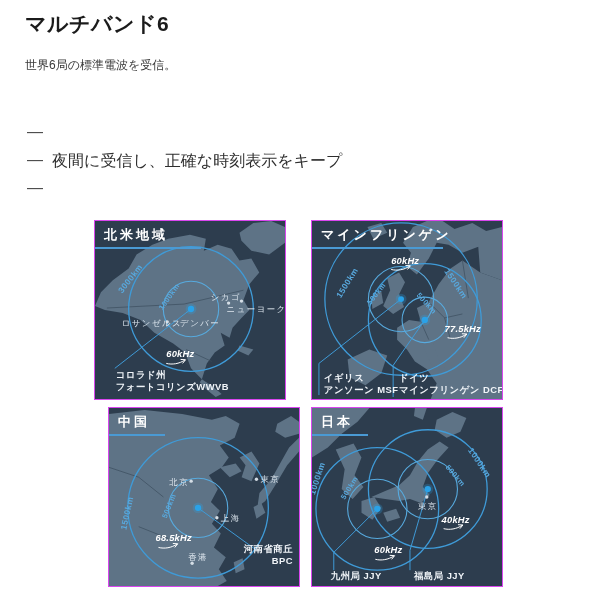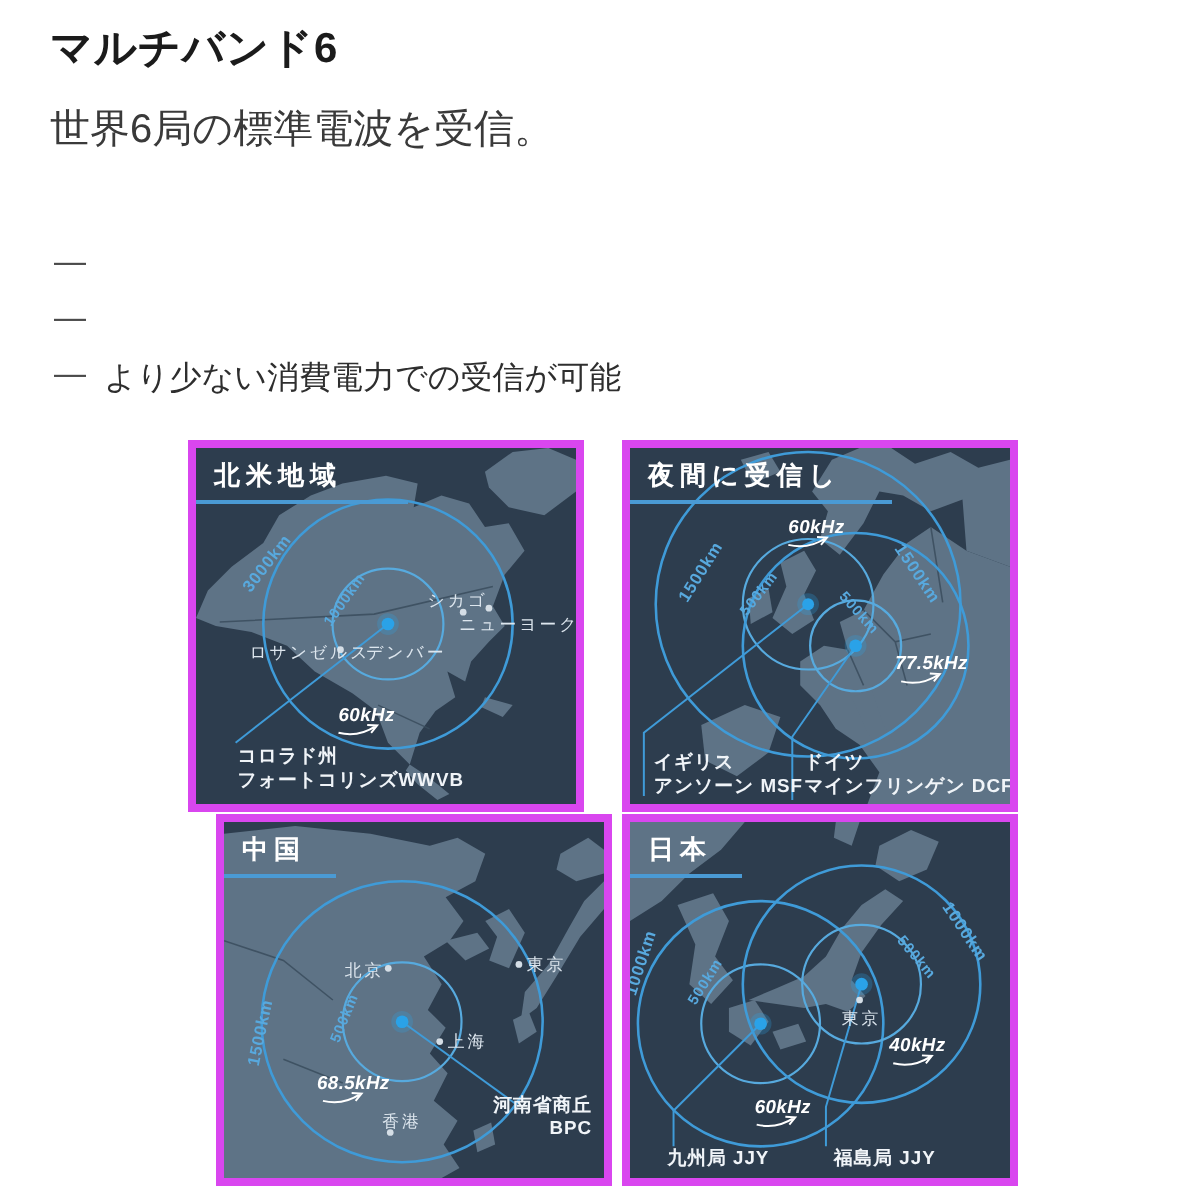--- a/index.html
+++ b/index.html
@@ -5,27 +5,27 @@
   html,body{margin:0;padding:0;background:#ffffff;}
   #screen{
     position:relative;width:541px;height:600px;background:#ffffff;overflow:hidden;
     font-family:"Liberation Sans","DejaVu Sans",sans-serif;
   }
   .page-title{
     position:absolute;left:25px;top:10px;font-size:21px;font-weight:bold;color:#1b1b1b;
     letter-spacing:0.5px;
   }
   .intro{
-    position:absolute;left:25px;top:52px;font-size:20px;color:#3a3a3a;line-height:27px;
+    position:absolute;left:25px;top:52px;font-size:12px;color:#3a3a3a;line-height:27px;
   }
   .features{position:absolute;left:27px;top:123px;}
   .feature{display:flex;align-items:flex-start;height:28px;font-size:16px;color:#2e2e2e;}
   .feature .dash{color:#4a4a4a;margin-right:9px;}
   .panel{
-    position:absolute;width:190px;height:178px;border:4px solid #d946ef;background:#8b5cf6;
+    position:absolute;width:190px;height:178px;border:1px solid #d946ef;background:#8b5cf6;
   }
   .panel svg{display:block;}
   .panel-header{
     position:absolute;left:9px;top:5px;color:#ffffff;font-size:13px;font-weight:bold;
     letter-spacing:3px;white-space:nowrap;z-index:3;
   }
   .hdr-line{position:absolute;left:0;top:26px;height:2px;background:#4a9ad4;z-index:3;}
   #p-na{left:94px;top:220px;}
   #p-eu{left:311px;top:220px;}
   #p-cn{left:108px;top:407px;}
@@ -57,24 +57,24 @@
   <div class="intro">
     <div>世界6局の標準電波を受信。</div>
   </div>
 
   <div class="features">
     <div class="feature">
       <span class="dash">—</span>
     </div>
     <div class="feature">
       <span class="dash">—</span>
+      <span>夜間に受信し、正確な時刻表示をキープ</span>
     </div>
     <div class="feature">
       <span class="dash">—</span>
-      <span>より少ない消費電力での受信が可能</span>
     </div>
   </div>
 
   <div class="panel" id="p-na">
     <div class="panel-header">北米地域</div>
     <div class="hdr-line" style="width:106px;"></div>
     <svg width="190" height="178" viewBox="0 0 192 180" preserveAspectRatio="none">
       <rect x="0" y="0" width="192" height="180" fill="#2d3d4e"></rect>
       <path class="land" d="M146,12 L160,2 L178,0 L192,6 L192,22 L176,34 L158,30 L148,20 Z"></path>
       <path class="land" d="M0,86 L6,72 L18,60 L34,48 L42,34 L58,24 L74,18 L96,14 L112,18 L110,30 L124,24 L138,28 L146,40 L158,38 L166,52 L156,64 L150,80 L156,90 L148,98 L139,108 L136,118 L127,113 L131,126 L121,133 L113,144 L108,160 L97,149 L91,133 L79,124 L60,113 L46,100 L28,93 L10,90 Z"></path>
@@ -103,21 +103,21 @@
 
       <text class="freq" x="72" y="138">60kHz</text>
       <path class="swoosh" transform="translate(72,140)" d="M0,4 C6,5.5 13,4.5 19,0.5 M14.5,0 L19.5,0.3 L16.5,4"></path>
 
       <text class="station-lbl" x="21" y="159">コロラド州</text>
       <text class="station-lbl" x="21" y="171">フォートコリンズWWVB</text>
     </svg>
   </div>
 
   <div class="panel" id="p-eu">
-    <div class="panel-header">夜間に受信し</div>
+    <div class="panel-header">マインフリンゲン</div>
     <div class="hdr-line" style="width:131px;"></div>
     <svg width="190" height="178" viewBox="0 0 192 180" preserveAspectRatio="none">
       <rect x="0" y="0" width="192" height="180" fill="#2d3d4e"></rect>
       <path class="land" d="M56,6 L70,2 L76,12 L62,18 Z"></path>
       <path class="land" d="M92,22 L102,6 L116,0 L132,0 L144,8 L162,2 L176,10 L192,6 L192,60 L170,52 L168,26 L152,32 L138,24 L126,22 L118,38 L106,54 L96,46 L100,32 Z"></path>
       <path class="land" d="M76,58 L88,52 L94,62 L88,74 L93,87 L82,94 L72,86 L79,70 Z"></path>
       <path class="land" d="M60,76 L70,71 L72,83 L61,89 Z"></path>
       <path class="land" d="M192,60 L192,180 L120,180 L126,164 L116,150 L104,142 L96,130 L86,120 L86,108 L98,100 L110,102 L106,88 L118,82 L128,64 L140,48 L152,40 L170,52 Z"></path>
       <path class="land" d="M36,140 L58,130 L76,136 L70,154 L54,166 L38,158 Z"></path>
       <path class="land" d="M112,126 L122,122 L128,140 L138,154 L131,160 L120,144 Z"></path>

